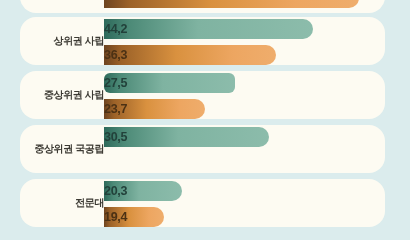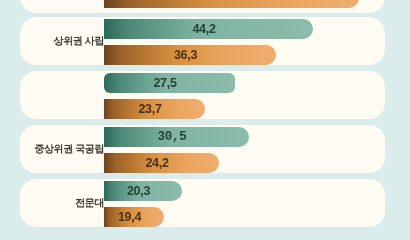--- a/index.html
+++ b/index.html
@@ -58,21 +58,21 @@
     top: 0;
     bottom: 0;
   }
 
   .bar {
     position: absolute;
     height: 20px;
     border-radius: 0 10px 10px 0;
     display: flex;
     align-items: center;
-    justify-content: center;
+    justify-content: flex-start;
     box-sizing: border-box;
     padding-right: 9px;
     font-size: 12.5px;
     font-weight: 700;
     letter-spacing: -0.3px;
   }
 
   .bar.green {
     top: 2px;
     background: linear-gradient(90deg, #2e6a5b 0%, #4c8a77 12%, #7fb3a1 45%, #8cbcab 100%);
@@ -121,40 +121,38 @@
         </div>
         <div class="bar orange" style="width:172px;">
           <span class="val">36,3</span>
         </div>
       </div>
     </div>
   </div>
 
   <div class="row-card" style="top:71px; height:48px;">
     <div class="row-inner">
+      <div class="row-label">중상위권 사립</div>
       <div class="bars">
         <div class="bar green" style="width:131px;border-radius:6px;">
           <span class="val">27,5</span>
         </div>
         <div class="bar orange" style="width:101px;">
           <span class="val">23,7</span>
         </div>
       </div>
     </div>
   </div>
 
   <div class="row-card" style="top:125px; height:48px;">
     <div class="row-inner">
       <div class="row-label">중상위권 국공립</div>
       <div class="bars">
-        <div class="bar green" style="width:145px;font-family:Liberation Mono, monospace;">
+        <div class="bar green" style="width:165px;">
           <span class="val">30,5</span>
-        </div>
-        <div class="bar orange" style="width:115px;">
-          <span class="val">24,2</span>
         </div>
       </div>
     </div>
   </div>
 
   <div class="row-card" style="top:179px; height:48px;">
     <div class="row-inner">
       <div class="row-label">전문대</div>
       <div class="bars">
         <div class="bar green" style="width:78px;">

